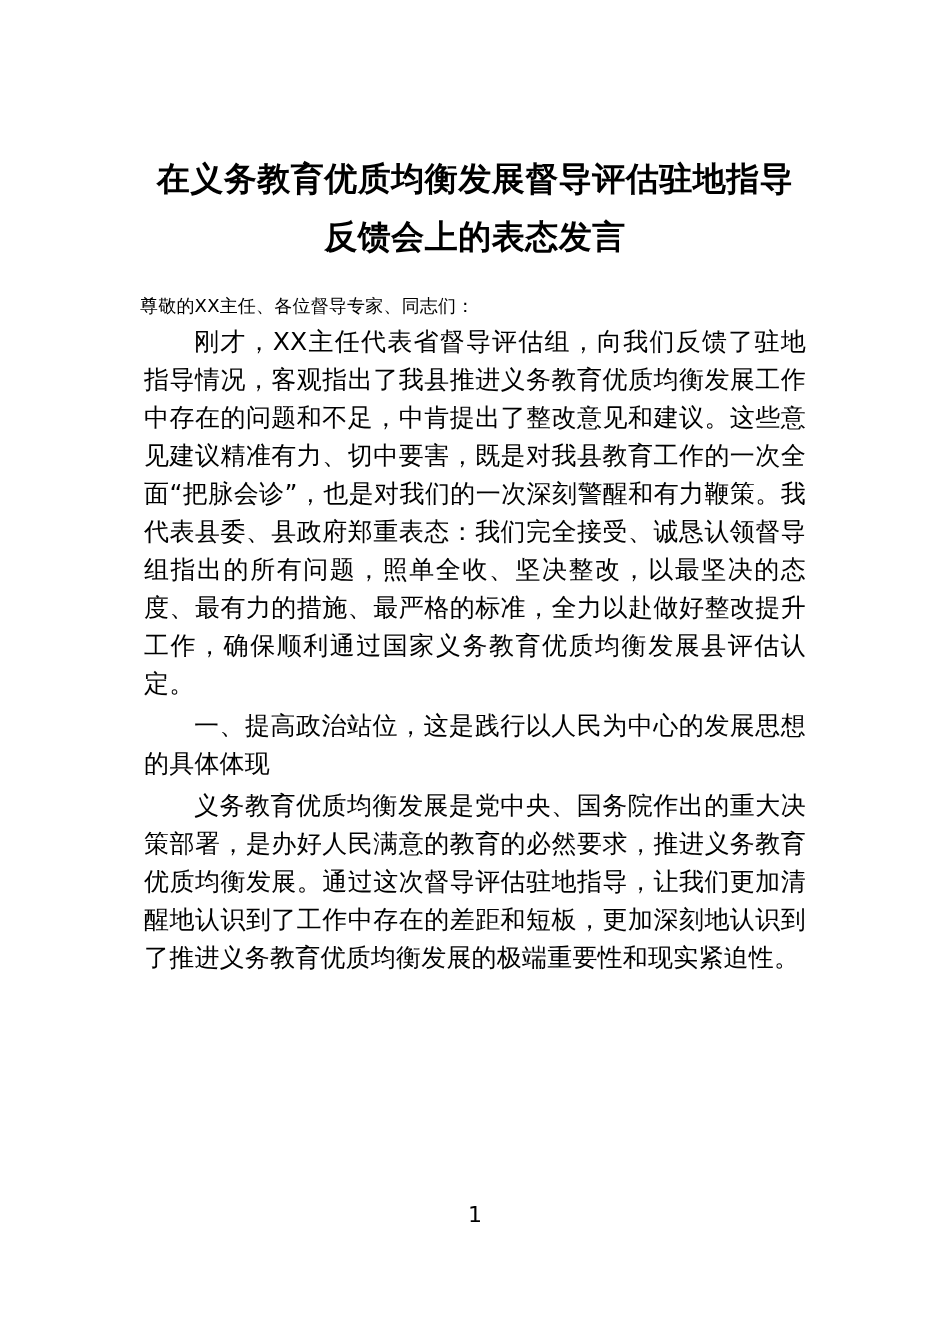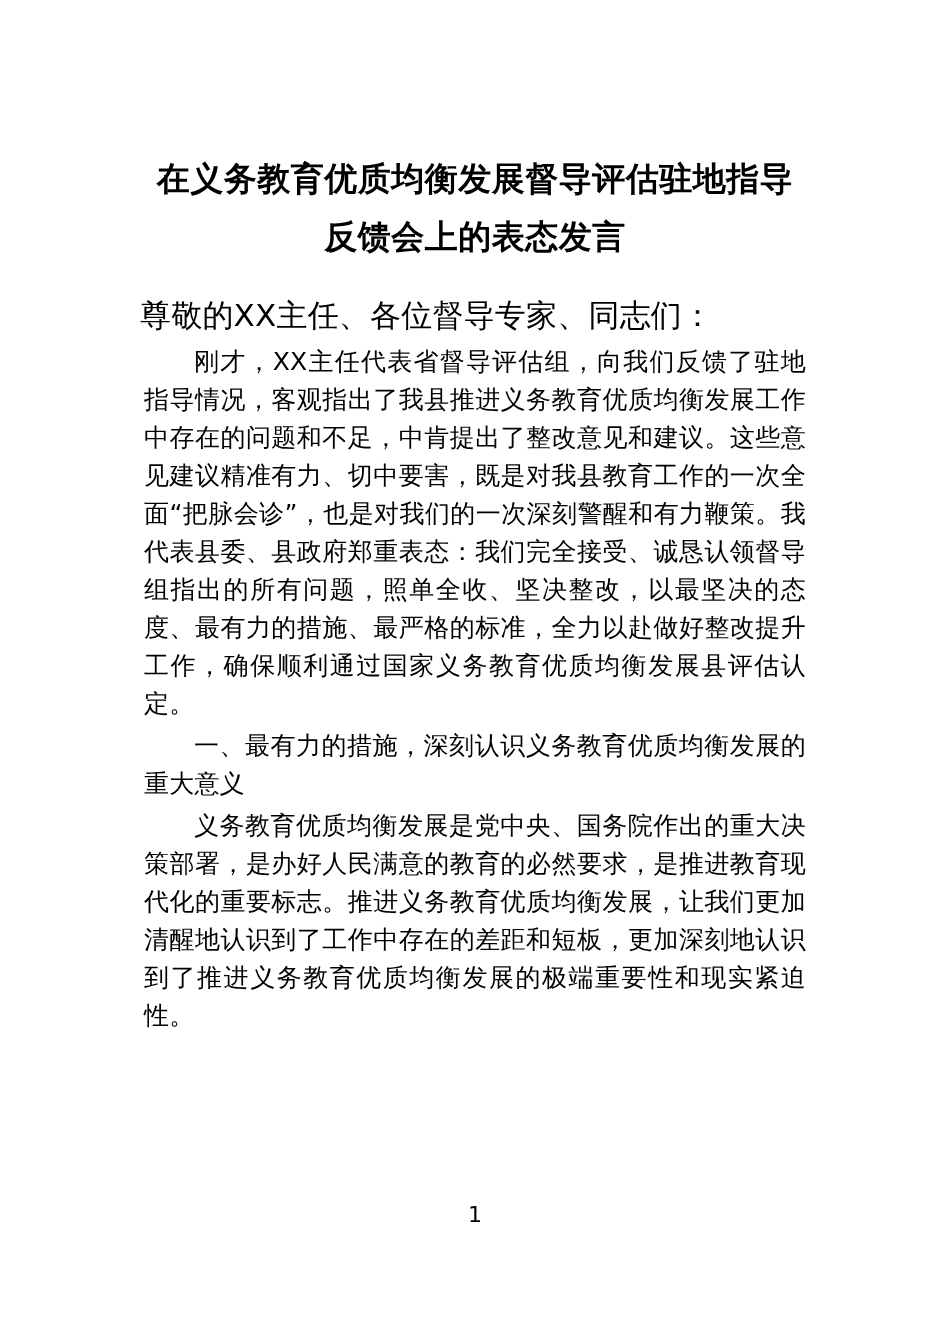--- a/index.html
+++ b/index.html
@@ -23,21 +23,21 @@
   .doc-title {
     font-size: 33px;
     font-weight: bold;
     text-align: center;
     line-height: 1.75;
     letter-spacing: 0.5px;
     margin: 0 0 26px 0;
     padding: 0 10px;
   }
   .salutation {
-    font-size: 31px;
+    font-size: 18px;
     line-height: 1.52;
     margin: 0 0 0 0;
     text-align: justify;
     letter-spacing: 0.2px;
   }
   .para {
     font-size: 25px;
     line-height: 1.52;
     margin: 4px;
     text-indent: 2em;
@@ -57,18 +57,18 @@
 </head>
 <body>
 
 <div class="page">
 
   <h1 class="doc-title">在义务教育优质均衡发展督导评估驻地指导反馈会上的表态发言</h1>
 
   <p class="salutation">尊敬的XX主任、各位督导专家、同志们：</p>
 
   <p class="para">刚才，XX主任代表省督导评估组，向我们反馈了驻地指导情况，客观指出了我县推进义务教育优质均衡发展工作中存在的问题和不足，中肯提出了整改意见和建议。这些意见建议精准有力、切中要害，既是对我县教育工作的一次全面“把脉会诊”，也是对我们的一次深刻警醒和有力鞭策。我代表县委、县政府郑重表态：我们完全接受、诚恳认领督导组指出的所有问题，照单全收、坚决整改，以最坚决的态度、最有力的措施、最严格的标准，全力以赴做好整改提升工作，确保顺利通过国家义务教育优质均衡发展县评估认定。</p>
-  <p class="para">一、最有力的措施，深刻认识义务教育优质均衡发展的重大意义</p>
-  <p class="para">义务教育优质均衡发展是党中央、国务院作出的重大决策部署，是办好人民满意的教育的必然要求，是推进教育现代化的重要标志。推进义务教育优质均衡发展，让我们更加清醒地认识到了工作中存在的差距和短板，更加深刻地认识到了推进义务教育优质均衡发展的极端重要性和现实紧迫性。</p>
+  <p class="para">一、提高政治站位，这是践行以人民为中心的发展思想的具体体现</p>
+  <p class="para">义务教育优质均衡发展是党中央、国务院作出的重大决策部署，是办好人民满意的教育的必然要求，推进义务教育优质均衡发展。通过这次督导评估驻地指导，让我们更加清醒地认识到了工作中存在的差距和短板，更加深刻地认识到了推进义务教育优质均衡发展的极端重要性和现实紧迫性。</p>
 
   <div class="page-number">1</div>
 
 </div>
 
 </body></html>

